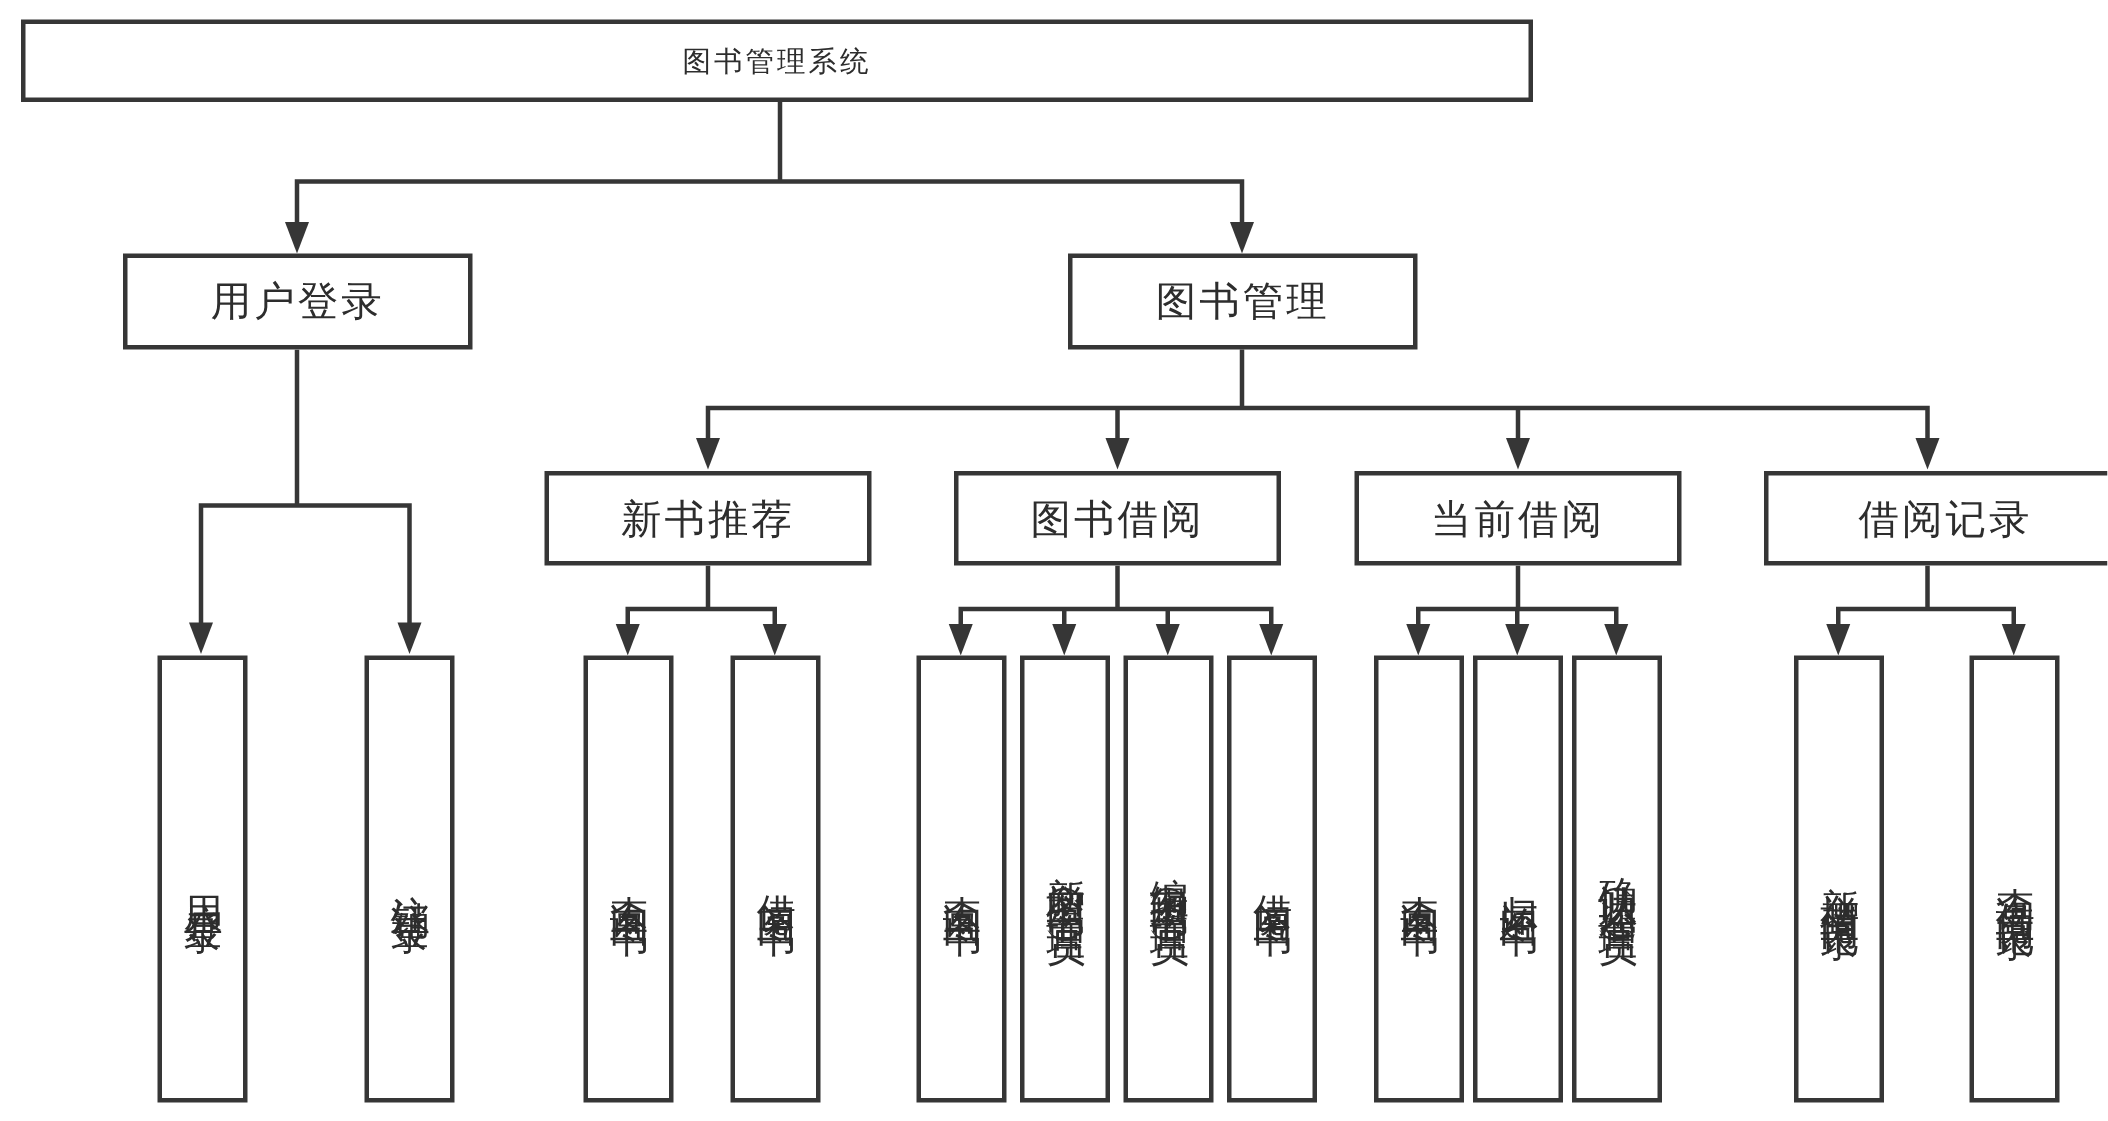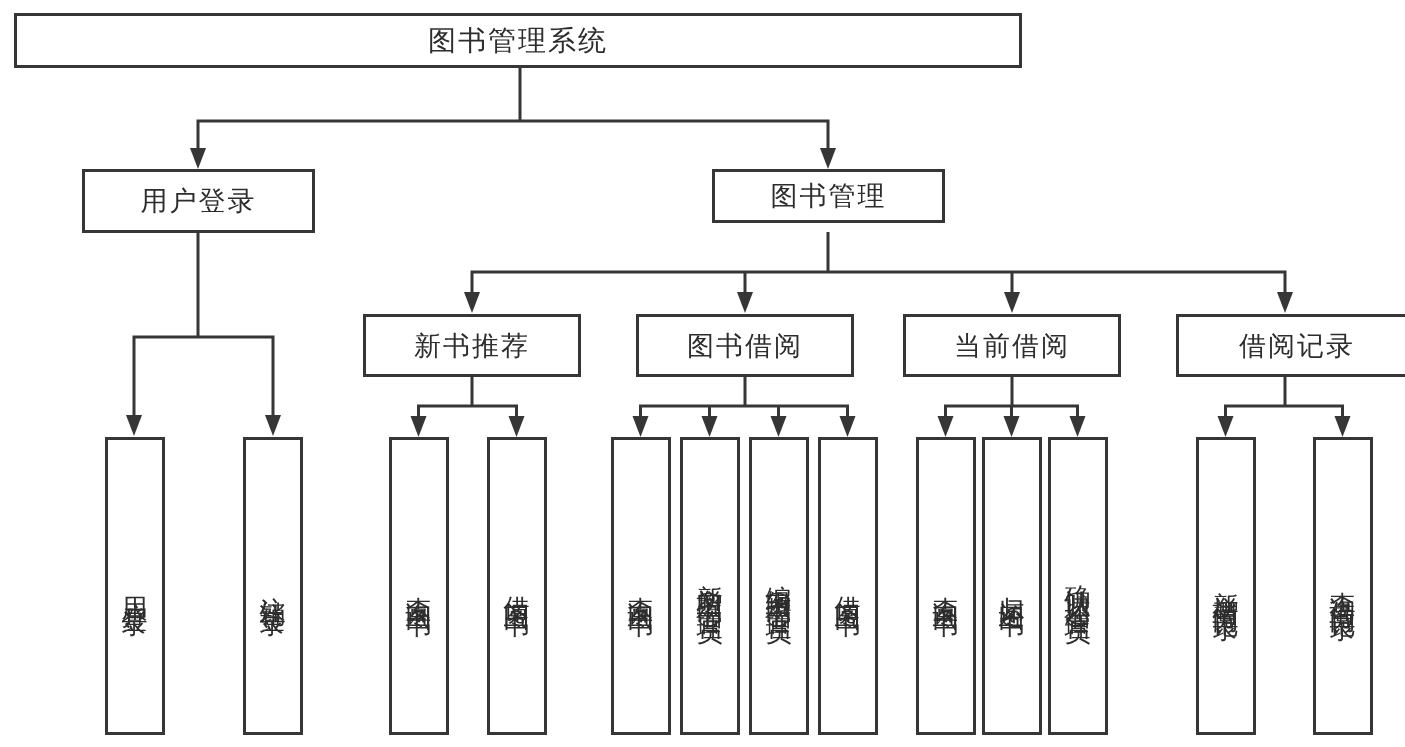--- a/index.html
+++ b/index.html
@@ -15,21 +15,21 @@
   .connectors polygon{fill:var(--line,#363636);stroke:none;}
   .box{
     position:absolute;
     box-sizing:border-box;
     border:3px solid var(--line,#363636);
     background:#fff;
     display:flex;align-items:center;justify-content:center;
     color:var(--text,#2d2d2d);
   }
   .h-label{font-size:27px;letter-spacing:2px;white-space:nowrap;}
-  .root-label{font-size:28px;}
+  .root-label{font-size:19px;}
   .leaf{width:60px;top:437px;height:298px;}
   .leaf .v-text{
     writing-mode:vertical-rl;
     text-orientation:mixed;
     font-size:26px;
     letter-spacing:5px;
     line-height:1;
   }
   .watermark{
     position:absolute;
@@ -81,21 +81,21 @@
     <polygon points="1334.5,416 1350.5,416 1342.5,437"></polygon>
   </svg>
 
   <div class="box" style="left:14px;top:13px;width:1008px;height:55px;">
     <span class="h-label root-label">图书管理系统</span>
   </div>
 
   <div class="box" style="left:82px;top:169px;width:233px;height:64px;">
     <span class="h-label">用户登录</span>
   </div>
-  <div class="box" style="left:712px;top:169px;width:233px;height:54px;">
+  <div class="box" style="left:712px;top:169px;width:233px;height:64px;">
     <span class="h-label">图书管理</span>
   </div>
 
   <div class="box" style="left:636px;top:314px;width:218px;height:63px;">
     <span class="h-label">图书借阅</span>
   </div>
   <div class="box" style="left:363px;top:314px;width:218px;height:63px;">
     <span class="h-label">新书推荐</span>
   </div>
   <div class="box" style="left:903px;top:314px;width:218px;height:63px;">

